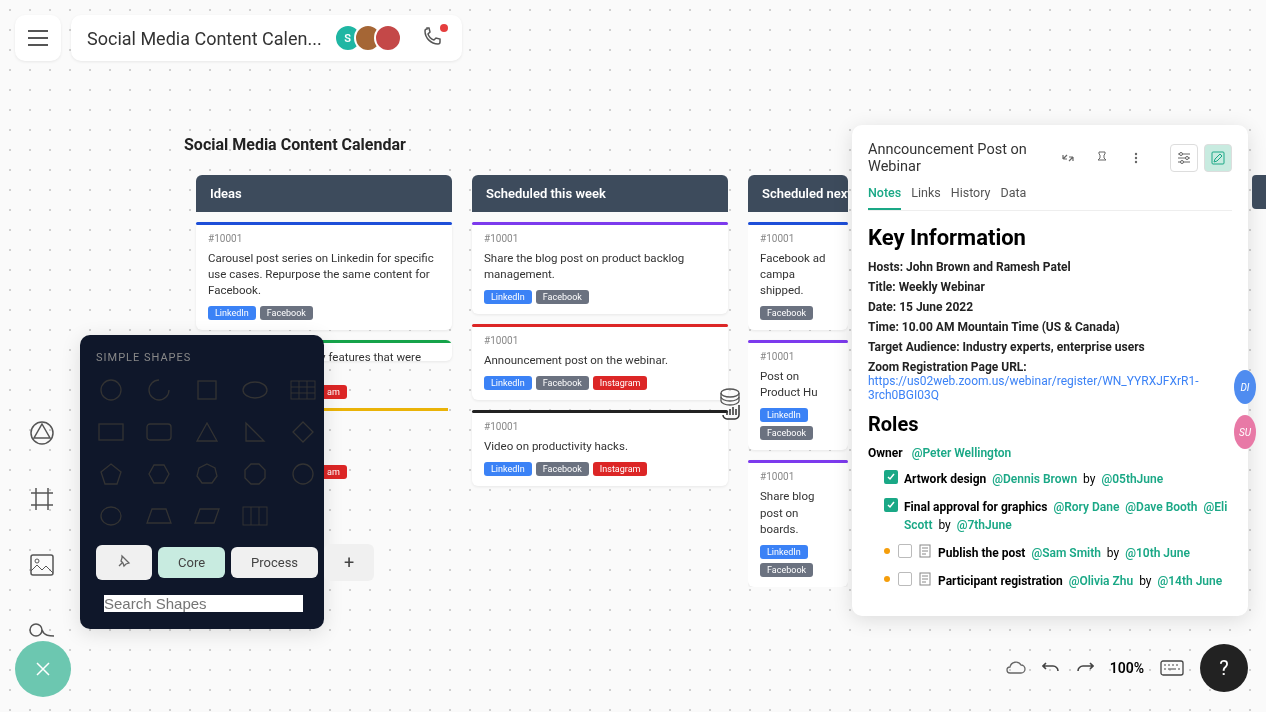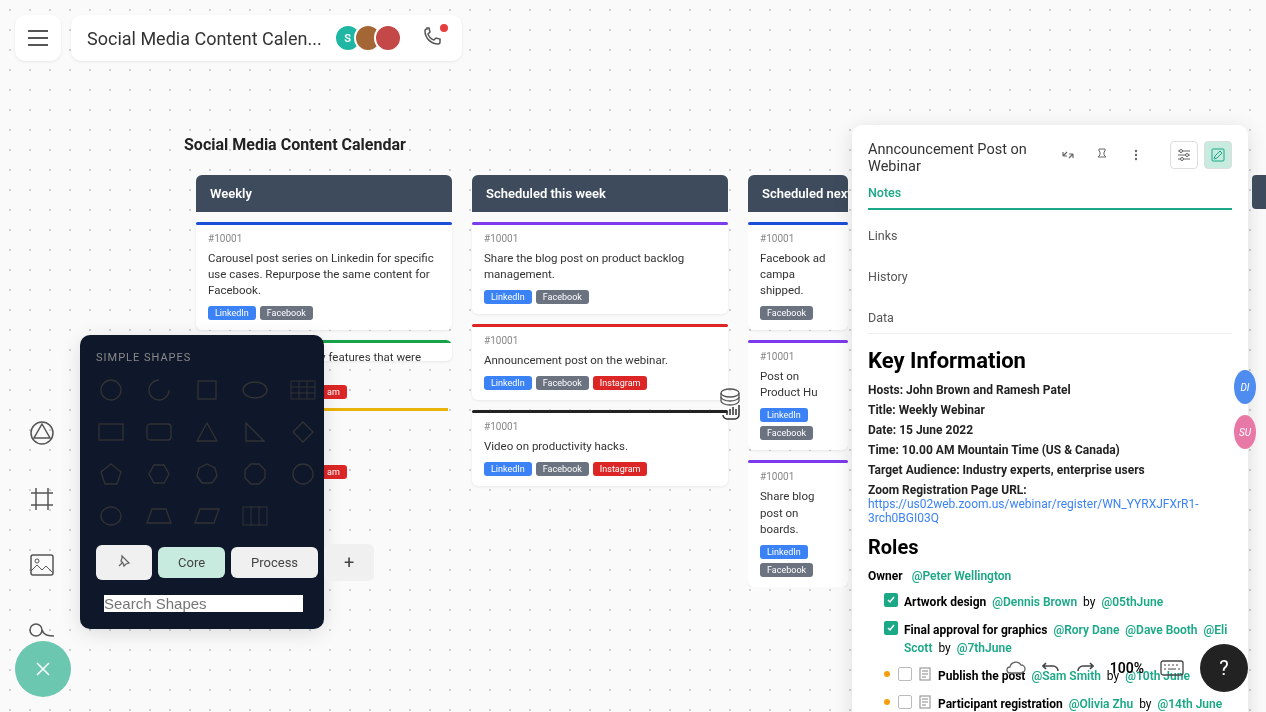--- a/index.html
+++ b/index.html
@@ -178,34 +178,34 @@
 }
 .details-panel {
   position: absolute;
   right: 18px; top: 125px;
   width: 396px;
   background: #fff;
   border-radius: 10px;
   box-shadow: 0 4px 20px rgba(0,0,0,0.12);
   padding: 16px;
 }
-.dp-header { display: flex; align-items: flex-start; justify-content: space-between; margin-bottom: 10px; }
+.dp-header { display: flex; align-items: center; justify-content: space-between; margin-bottom: 10px; }
 .dp-title { font-size: 14.5px; color: #333; }
 .dp-actions { display: flex; gap: 6px; align-items: center; }
 .dp-action {
   width: 28px; height: 28px;
   display: flex;
   align-items: center;
   justify-content: center;
   cursor: pointer;
   border-radius: 4px;
 }
 .dp-action.boxed { border: 1px solid #ddd; }
 .dp-action.primary { background: #c8ebe0; }
-.dp-tabs { display: flex; gap: 18px; border-bottom: 1px solid #eee; font-size: 12.5px; margin-bottom: 14px; flex-direction: column; }
+.dp-tabs { display: flex; gap: 10px; border-bottom: 1px solid #eee; font-size: 12.5px; margin-bottom: 14px; }
 .dp-tab { padding: 0 0 8px 0; color: #555; cursor: pointer; }
 .dp-tab.active { color: #1aa886; border-bottom: 2px solid #1aa886; font-weight: 500; }
 .dp-h2 { font-size: 22px; font-weight: 700; margin-bottom: 10px; }
 .dp-h3 { font-size: 20px; font-weight: 700; margin: 10px 0; }
 .info-line { font-size: 12px; margin-bottom: 6px; color: #222; }
 .info-line a { color: #3b82f6; text-decoration: none; }
 .role-line { font-size: 12px; margin-bottom: 10px; }
 .mention { color: #1aa886; font-weight: 600; }
 .task-line { font-size: 12px; margin-bottom: 10px; display: flex; align-items: flex-start; gap: 6px; padding-left: 16px; }
 .task-check { width: 14px; height: 14px; border: 2px solid #1aa886; border-radius: 2px; flex-shrink: 0; display: flex; align-items: center; justify-content: center; }
@@ -279,21 +279,21 @@
           <path d="M5 3c-1 0-2 1-2 2 0 7 6 13 13 13 1 0 2-1 2-2v-3l-4-1-2 2c-3-1-5-3-6-6l2-2-1-4H5z" fill="none" stroke="#555" stroke-width="1.5"></path>
         </svg>
     </div>
   </div>
 </div>
 
 <div class="board-title">Social Media Content Calendar</div>
 
 <div class="board">
   <div class="column">
-    <div class="col-header">Weekly</div>
+    <div class="col-header">Ideas</div>
     <div class="card">
       <div class="card-bar" style="background:#1d4ed8"></div>
       <div class="card-id">#10001</div>
       <div class="card-text">Carousel post series on Linkedin for specific use cases. Repurpose the same content for Facebook.</div>
       <div class="tags">
         <span class="tag tag-linkedin">LinkedIn</span>
         <span class="tag tag-facebook">Facebook</span>
       </div>
     </div>
     <div class="card" style="overflow:hidden">

